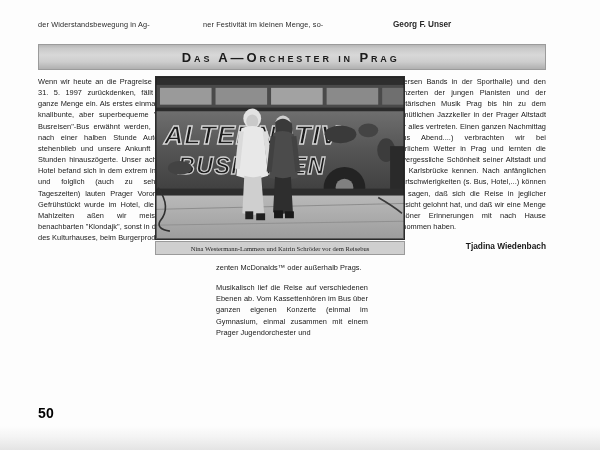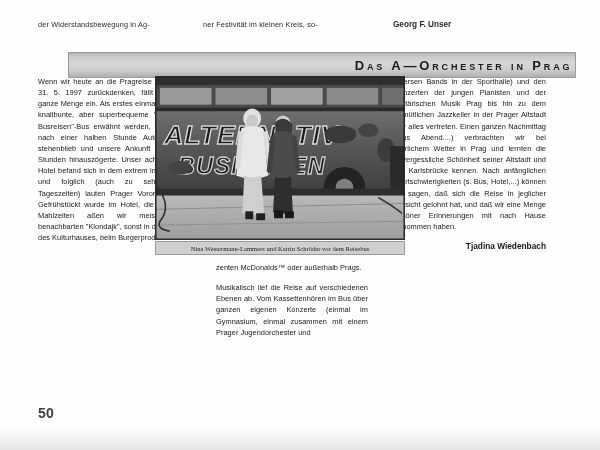--- a/index.html
+++ b/index.html
@@ -35,27 +35,26 @@
     position:absolute;left:38px;top:18px;width:510px;height:14px;
     display:flex;
   }
   .header .hcol{font-size:7.3px;line-height:14px;color:#2a2a2a;letter-spacing:.02em;white-space:nowrap;}
   .hcol.c1{width:165px;}
   .hcol.c2{width:190px;}
   .hcol.c3{width:155px;font-weight:bold;font-size:8.2px;letter-spacing:0;}
 
   
   .title-banner{
-    position:absolute;left:38px;top:52px;width:508px;height:26px;
+    position:absolute;left:38px;top:44px;width:508px;height:26px;
     background:linear-gradient(to bottom,#b6b6b6 0%,#c9c9c9 14%,#d8d8d8 42%,#cdcdcd 70%,#b0b0b0 100%);
     border:1px solid #9b9b9b;
     box-sizing:border-box;
-    display:flex;align-items:center;justify-content:flex-end;
+    display:flex;align-items:center;justify-content:center;
     overflow:hidden;
-    margin-left:30px;
   }
   .title-banner .tt{
     font-size:13px;font-weight:bold;color:#1b1b1b;
     letter-spacing:.22em;
     font-variant:small-caps;
     text-transform:none;
     white-space:nowrap;
     padding-right:.2em;
   }
 
@@ -96,33 +95,33 @@
     background:#cfcfcf;
     border:1px solid #9a9a9a;box-sizing:border-box;
     display:flex;align-items:center;justify-content:center;
     font-family:"Liberation Serif", serif;
     font-size:6.6px;color:#232323;white-space:nowrap;overflow:hidden;
   }
 
   
   .folio{
     position:absolute;left:38px;top:405px;
-    font-size:14px;font-weight:bold;color:#404040;letter-spacing:.01em;
+    font-size:14px;font-weight:bold;color:#000000;letter-spacing:.01em;
   }
 </style>
 </head>
 <body>
 
 <div class="page">
 
   <div class="content">
 
     <div class="header">
       <div class="hcol c1">der Widerstandsbewegung in Ag-</div>
-      <div class="hcol c2">ner Festivität im kleinen Kreis, so-</div>
+      <div class="hcol c2">ner Festivität im kleinen Menge, so-</div>
       <div class="hcol c3">Georg F. Unser</div>
     </div>
 
     <div class="title-banner">
       <div class="tt">Das A—Orchester in Prag</div>
     </div>
 
     <div class="cols">
 
       <div class="col left">

